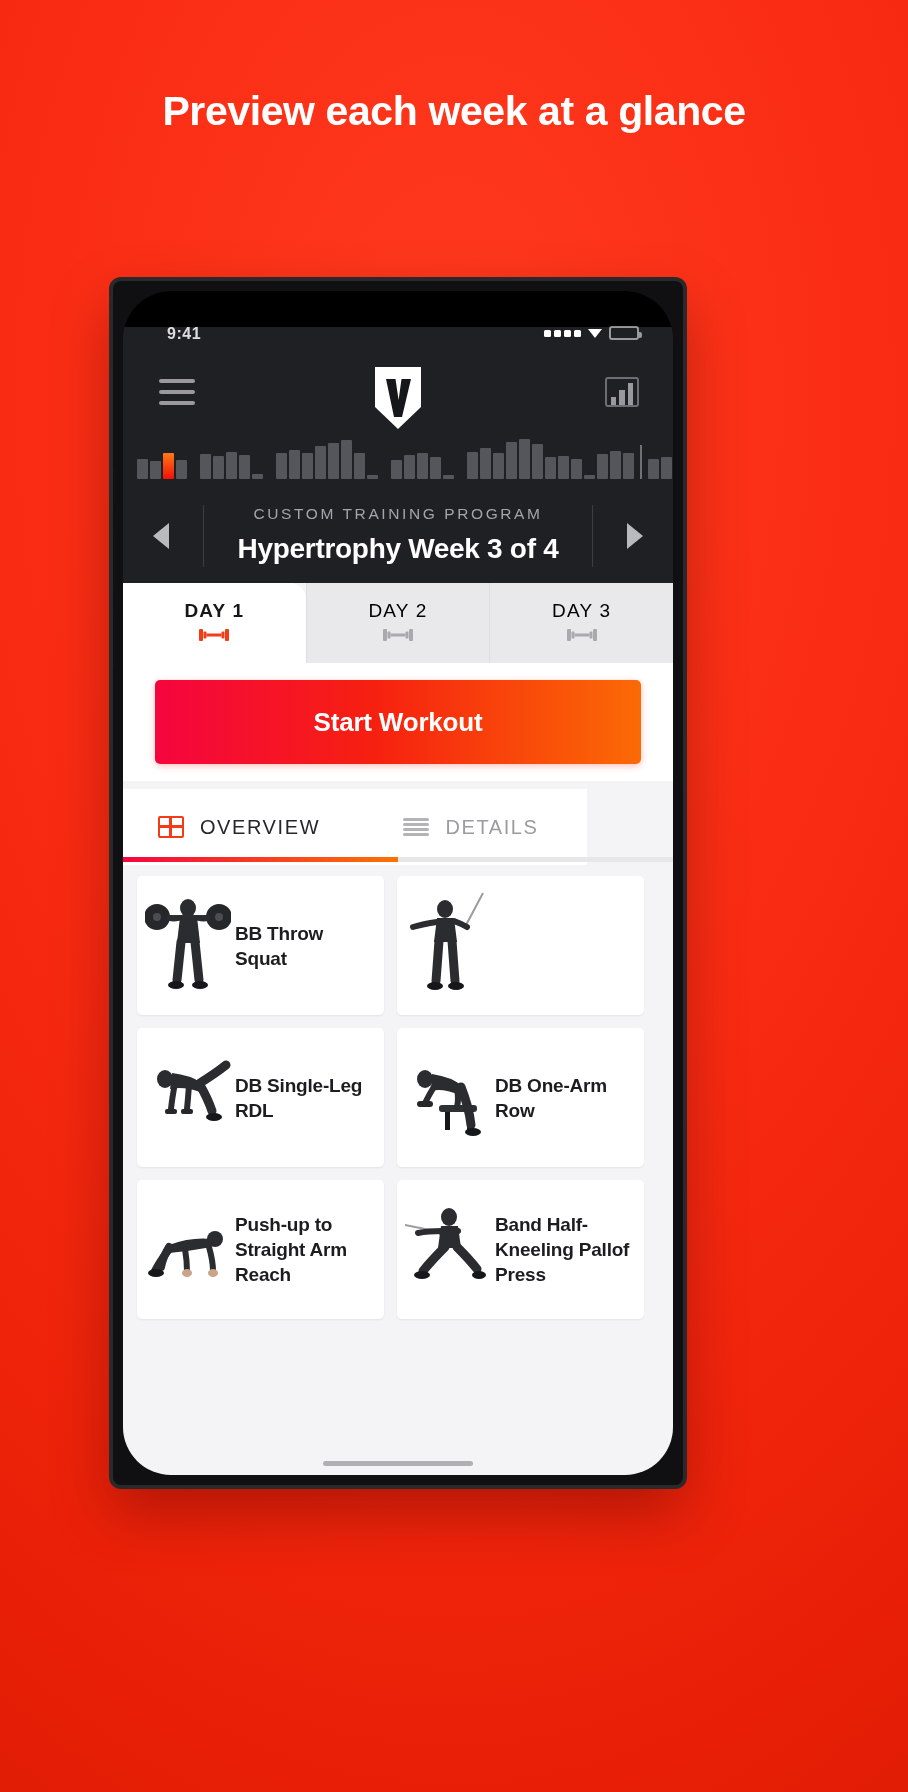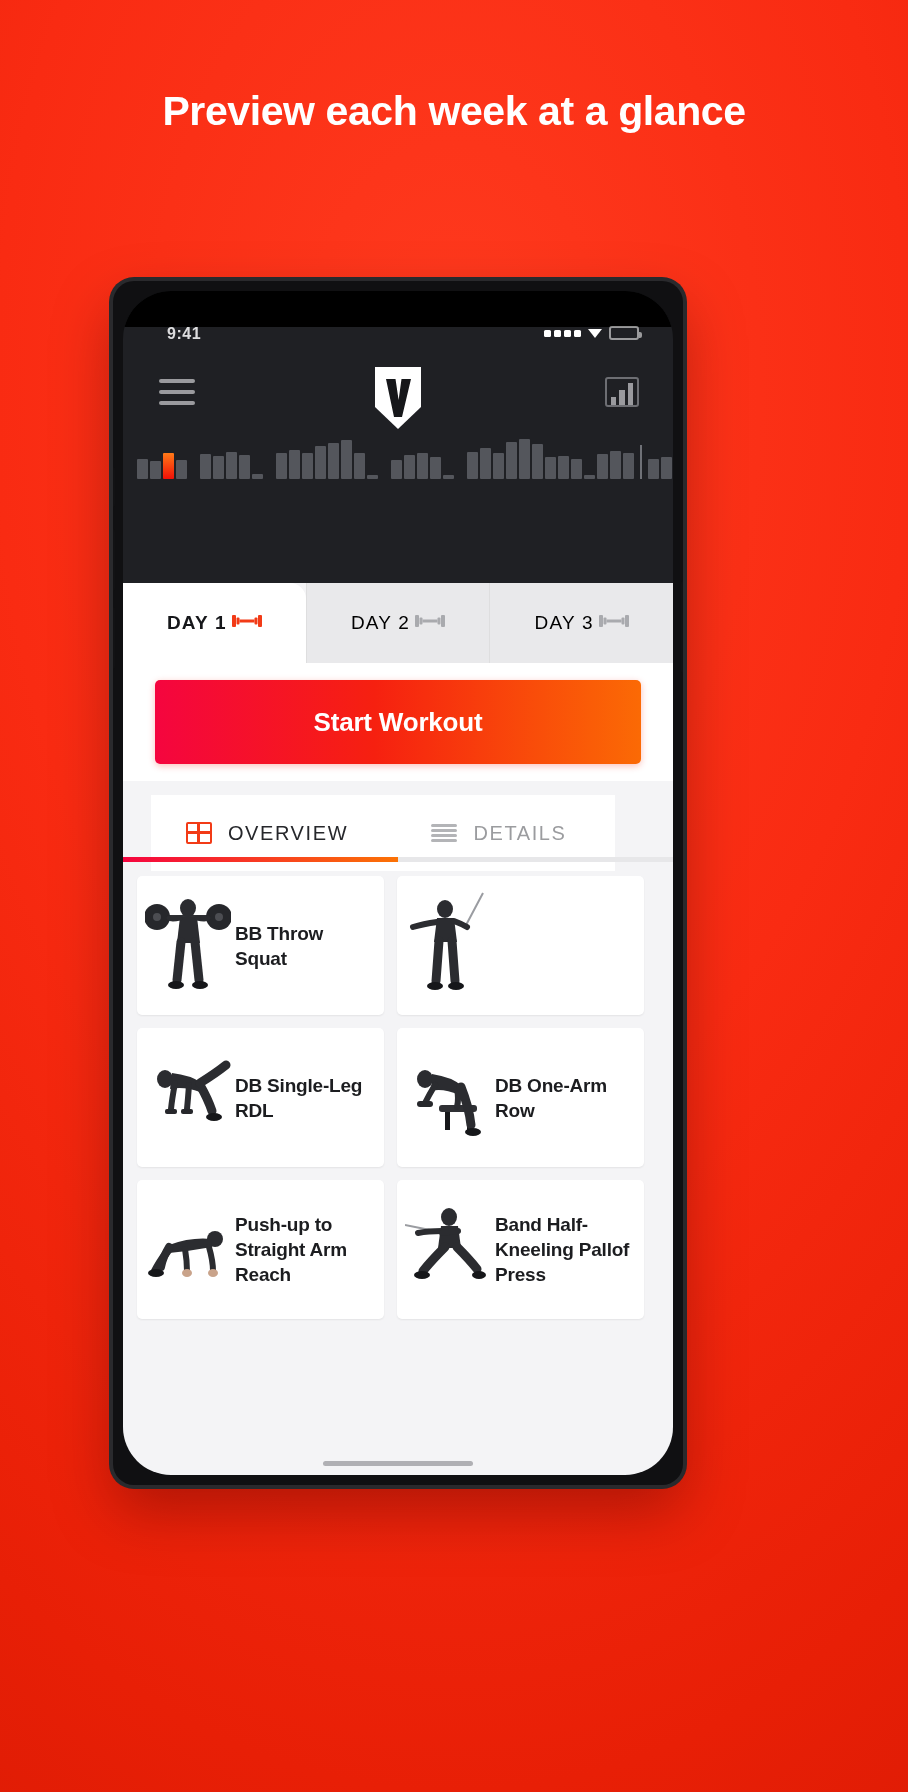--- a/index.html
+++ b/index.html
@@ -25,21 +25,21 @@
     letter-spacing: -0.4px;
   }
   .headline .l2 { display: block; }
 
   
   .phone {
     position: absolute;
     left: 113px; top: 281px;
     width: 570px; height: 1204px;
     background: #101012;
-    border-radius: 21px;
+    border-radius: 8px;
     box-shadow: 0 0 0 4px #2a2a2d, 0 26px 60px rgba(80,0,0,.40);
     overflow: hidden;
   }
   .phone-inner {
     position: absolute;
     left: 10px; top: 10px;
     width: 550px; height: 1184px;
     background: #1f2024;
     border-radius: 48px;
     overflow: hidden;
@@ -213,21 +213,21 @@
 
   
   .day-tabs {
     position: absolute; left: 0; top: 0;
     width: 550px; height: 80px;
     display: flex;
   }
   .day-tab {
     flex: 1;
     background: #e9e9eb;
-    display: flex; flex-direction: row;
+    display: flex; flex-direction: column;
     align-items: center; justify-content: center;
     gap: 5px;
     position: relative;
   }
   .day-tab + .day-tab { border-left: 1px solid #dededf; }
   .day-tab.active {
     background: #ffffff;
     border-top-right-radius: 16px;
   }
   .day-label {
@@ -254,25 +254,24 @@
     font-size: 26px;
     font-weight: bold;
     display: flex; align-items: center; justify-content: center;
     border: none;
     letter-spacing: -0.2px;
     box-shadow: 0 2px 7px rgba(240,30,10,.28);
   }
 
   
   .view-tabs {
-    position: absolute; left: 0; top: 212px;
+    position: absolute; left: 0; top: 206px;
     width: 464px; height: 76px;
     background: #ffffff;
     display: flex;
-    margin-left: 28px;
   }
   .view-tab {
     flex: 1;
     display: flex; align-items: center; justify-content: center;
     gap: 16px;
   }
   .view-tab .vt-label {
     font-size: 20px;
     letter-spacing: 1.6px;
     color: #9b9c9f;
@@ -439,20 +438,28 @@
         <div class="bar" style="height: 46%;"></div>
         <div class="bar" style="height: 8%;"></div>
         <div class="bar" style="height: 56%;"></div>
         <div class="bar" style="height: 64%;"></div>
         <div class="bar" style="height: 58%;"></div>
         <div class="sep"></div>
         <div class="bar" style="height: 46%;"></div>
         <div class="bar" style="height: 50%;"></div>
       </div>
 
+    <div class="week-bar">
+      <div class="arrow-l"></div>
+      <div class="arrow-r"></div>
+      <div class="vdiv a"></div>
+      <div class="vdiv b"></div>
+      <div class="week-kicker">CUSTOM TRAINING PROGRAM</div>
+      <div class="week-title">Hypertrophy Week 3 of 4</div>
+    </div>
 
     <div class="sheet">
 
       <div class="day-tabs">
           <div class="day-tab active">
             <span class="day-label">DAY 1</span>
             <span><svg class="db-icon" viewBox="0 0 30 16" width="30" height="16">
                 <rect x="0" y="2" width="4" height="12" rx="1" fill="#f23b17"></rect>
                 <rect x="4.5" y="4.5" width="3" height="7" rx="1" fill="#f23b17"></rect>
                 <rect x="7.5" y="6.5" width="15" height="3" fill="#f23b17"></rect>

